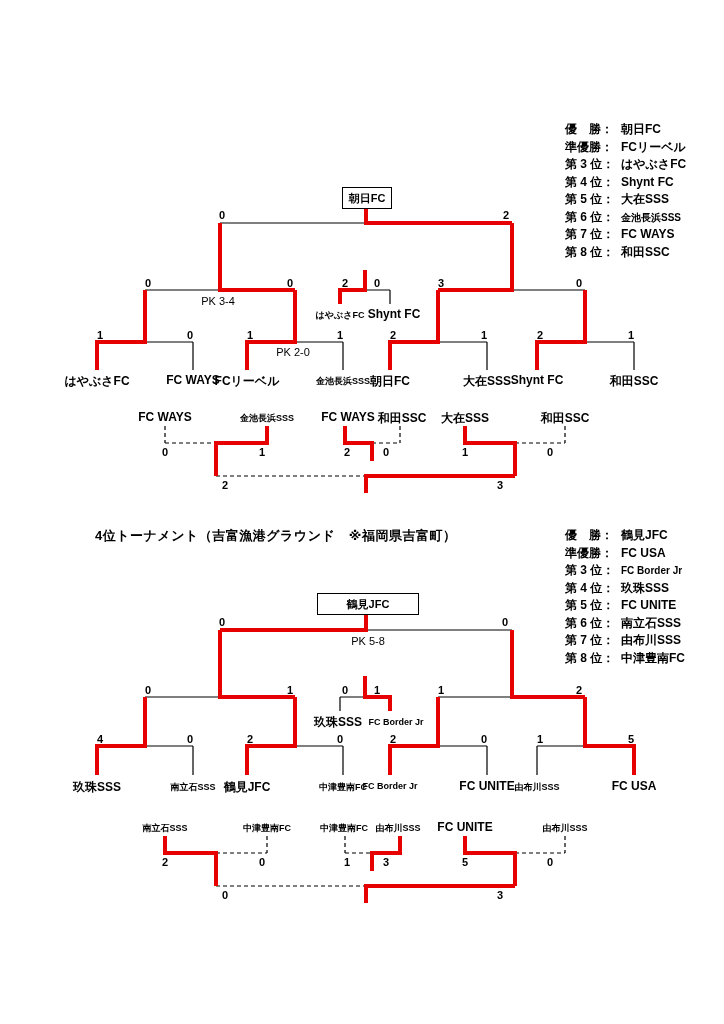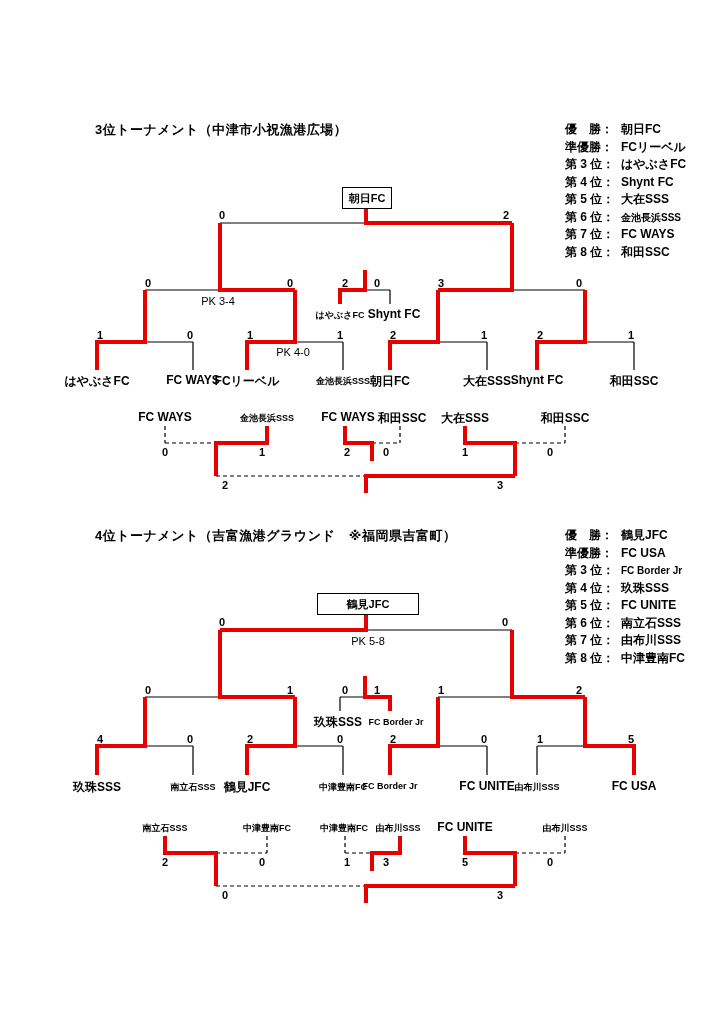--- a/index.html
+++ b/index.html
@@ -31,21 +31,20 @@
 
     <path class="bk" d="M220 223H512 M220 223V290 M512 223V290 M366 207V223 M145 290H295 M438 290H585 M145 342V290 M295 342V290 M438 342V290 M585 342V290 M97 342H193 M247 342H343 M390 342H487 M537 342H634 M97 342V370 M193 342V370 M247 342V370 M343 342V370 M390 342V370 M487 342V370 M537 342V370 M634 342V370 M340 290H390 M340 290V304 M390 290V304"></path>
     <path class="bk dash" d="M165 426V443 M165 443H216 M400 426V443 M372 443H400 M565 426V443 M515 443H565 M216 476H366"></path>
     <path class="win" d="M97 370V342H145V290 M247 370V342H295V290 M390 370V342H438V290 M537 370V342H585V290 M295 290H220V223 M438 290H512V223 M512 223H366V207 M340 304V290H365V270 M267 426V443H216V476 M345 426V443H372V461 M465 426V443H515V476 M515 476H366V493"></path>
 
     <path class="bk" d="M220 630H512 M220 630V697 M512 630V697 M366 613V630 M145 697H295 M438 697H585 M145 746V697 M295 746V697 M438 746V697 M585 746V697 M97 746H193 M247 746H343 M390 746H487 M537 746H634 M97 746V775 M193 746V775 M247 746V775 M343 746V775 M390 746V775 M487 746V775 M537 746V775 M634 746V775 M340 697H390 M340 697V711 M390 697V711"></path>
     <path class="bk dash" d="M267 836V853 M216 853H267 M345 836V853 M345 853H372 M565 836V853 M515 853H565 M216 886H366"></path>
     <path class="win" d="M97 775V746H145V697 M247 775V746H295V697 M390 775V746H438V697 M634 775V746H585V697 M295 697H220V630 M585 697H512V630 M220 630H366V613 M390 711V697H365V676 M165 836V853H216V886 M400 836V853H372V871 M465 836V853H515V886 M515 886H366V903"></path>
   </svg>
 
-  <div class="abs title" style="left:95px;top:121px">3位トーナメント（中津市小祝漁港広場）</div>
 
   <div class="abs rank-table" style="left:565px;top:121px">
     <div class="rk">
         <span class="lab">優　勝：</span>
         <span>朝日FC</span>
       </div>
     <div class="rk">
         <span class="lab">準優勝：</span>
         <span>FCリーベル</span>
       </div>
@@ -79,21 +78,21 @@
       <span>朝日FC</span>
     </div>
 
   <div class="abs sc" style="left:222px;top:209px">0</div>
   <div class="abs sc" style="left:506px;top:209px">2</div>
   <div class="abs sc" style="left:148px;top:277px">0</div>
   <div class="abs sc" style="left:290px;top:277px">0</div>
   <div class="abs sc" style="left:441px;top:277px">3</div>
   <div class="abs sc" style="left:579px;top:277px">0</div>
   <div class="abs pk" style="left:218px;top:295px">PK 3-4</div>
-  <div class="abs pk" style="left:293px;top:346px">PK 4-0</div>
+  <div class="abs pk" style="left:293px;top:346px">PK 2-0</div>
 
   <div class="abs sc" style="left:345px;top:277px">2</div>
   <div class="abs sc" style="left:377px;top:277px">0</div>
   <div class="abs tn sm" style="left:340px;top:309px">はやぶさFC</div>
   <div class="abs tn" style="left:394px;top:307px">Shynt FC</div>
 
   <div class="abs sc" style="left:100px;top:329px">1</div>
   <div class="abs sc" style="left:190px;top:329px">0</div>
   <div class="abs sc" style="left:250px;top:329px">1</div>
   <div class="abs sc" style="left:340px;top:329px">1</div>

